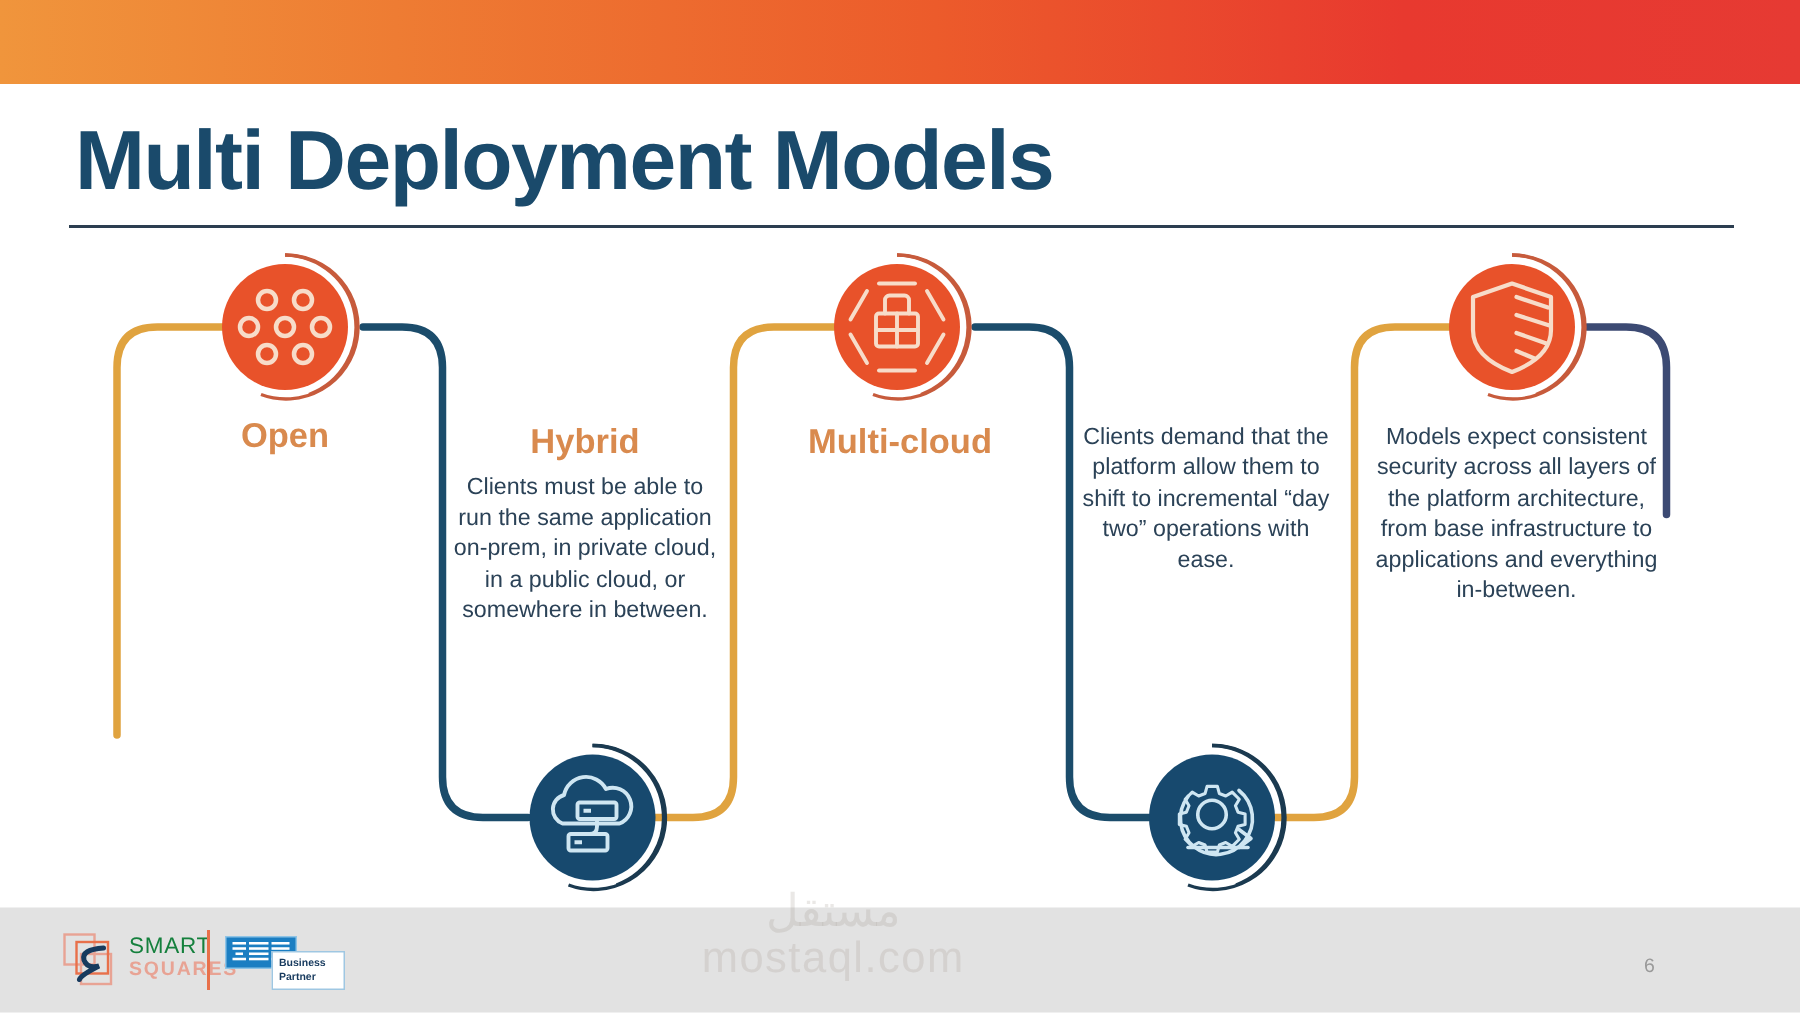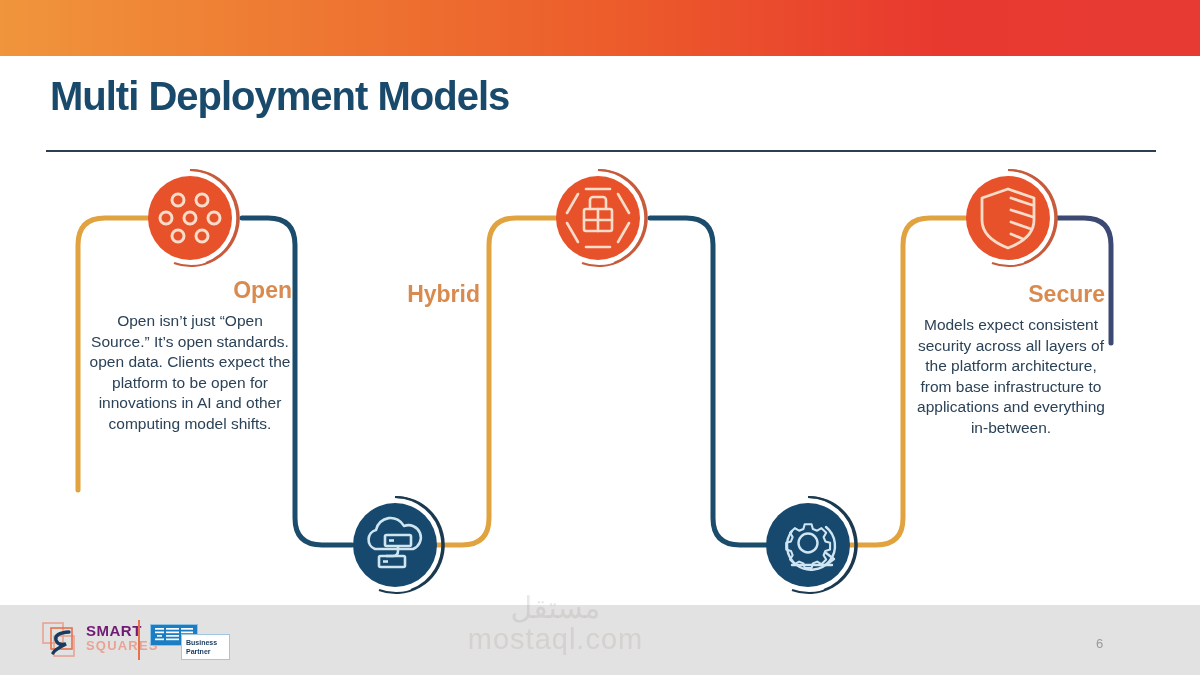--- a/index.html
+++ b/index.html
@@ -13,21 +13,21 @@
 
   
   .topbar{
     position:absolute; left:0; top:0; width:1200px; height:56px;
     background:linear-gradient(90deg,#F0953C 0%,#EE7C33 22%,#EC5B2B 52%,#E8392F 78%,#E63A33 100%);
   }
 
   
   .title{
     position:absolute; left:50px; top:74px;
-    font-size:40px; font-weight:bold; letter-spacing:-1px;
+    font-size:56px; font-weight:bold; letter-spacing:-1px;
     color:#1A4A6B; white-space:nowrap;
     font-family:"Liberation Sans", sans-serif;
   }
   .title-rule{
     position:absolute; left:46px; top:150px; width:1110px; height:2px;
     background:#2C3E50;
   }
 
   
   .stage{ position:absolute; left:0; top:150px; width:1200px; height:455px; }
@@ -43,36 +43,36 @@
     border-radius:50%;
   }
   .disc.orange{ background:#E8522A; }
   .disc.navy{ background:#17496E; }
   .node svg.glyph{ position:absolute; left:8px; top:8px; width:84px; height:84px; }
 
   
   .col{ position:absolute; text-align:center; }
   .col-head{
     font-size:23px; font-weight:bold; color:#D98A4E;
-    margin-bottom:8px; line-height:1.1;text-align:right;
+    margin-bottom:8px; line-height:1.1;
   }
   .col-body{
     font-size:15.5px; line-height:1.32; color:#2B4257;
   }
 
   
   .footer{
     position:absolute; left:0; top:605px; width:1200px; height:70px;
     background:#E2E2E2;
   }
   .logo-smart{ position:absolute; left:42px; top:620px; width:110px; height:42px; }
   .smart-mark{ position:absolute; left:0; top:2px; width:40px; height:38px; }
   .smart-words{ position:absolute; left:44px; top:3px; }
   .smart-top{
-    font-size:15px; font-weight:bold; color:#701a75; letter-spacing:0.5px; line-height:1;
+    font-size:15px; font-weight:normal; color:#15803d; letter-spacing:0.5px; line-height:1;
   }
   .smart-bot{
     font-size:13px; font-weight:bold; color:#E8A394; letter-spacing:1.2px; line-height:1.25;
   }
   .logo-divider{
     position:absolute; left:138px; top:620px; width:2px; height:40px; background:#E8704A;
   }
   .logo-ibm{ position:absolute; left:150px; top:620px; width:80px; height:42px; }
   .ibm-box{
     position:absolute; left:0; top:4px; width:48px; height:22px; background:#1B7EC2;
@@ -217,35 +217,36 @@
         <line x1="45" y1="22" x2="66" y2="29"></line>
         <line x1="45" y1="34" x2="67" y2="41"></line>
         <line x1="45" y1="46" x2="65" y2="53"></line>
         <line x1="45" y1="58" x2="57" y2="63"></line>
       </g>
     </svg>
   </div>
 
   <div class="col" style="left:88px; top:128px; width:204px;">
     <div class="col-head">Open</div>
-    <div class="col-body">Open isn’t just “Open Source.” It’s open standards. open data. Clients expect the platform to be open for innovations in AI and other computing model shifts.</div>
   </div>
 
   <div class="col" style="left:300px; top:132px; width:180px;">
     <div class="col-head">Hybrid</div>
+    <div class="col-body">Clients must be able to run the same application on-prem, in private cloud, in a public cloud, or somewhere in between.</div>
   </div>
 
   <div class="col" style="left:500px; top:132px; width:200px;">
+    <div class="col-head">Multi-cloud</div>
   </div>
 
   <div class="col" style="left:718px; top:132px; width:172px;">
+    <div class="col-body">Clients demand that the platform allow them to shift to incremental “day two” operations with ease.</div>
   </div>
 
   <div class="col" style="left:917px; top:132px; width:188px;">
-    <div class="col-head">Secure</div>
     <div class="col-body">Models expect consistent security across all layers of the platform architecture, from base infrastructure to applications and everything in-between.</div>
   </div>
 
 </div>
 
 <div class="footer"></div>
 
 <div class="logo-smart">
   <svg class="smart-mark" viewBox="0 0 40 38">
     <rect x="1" y="1" width="20" height="20" fill="none" stroke="#E8A394" stroke-width="1.6"></rect>

